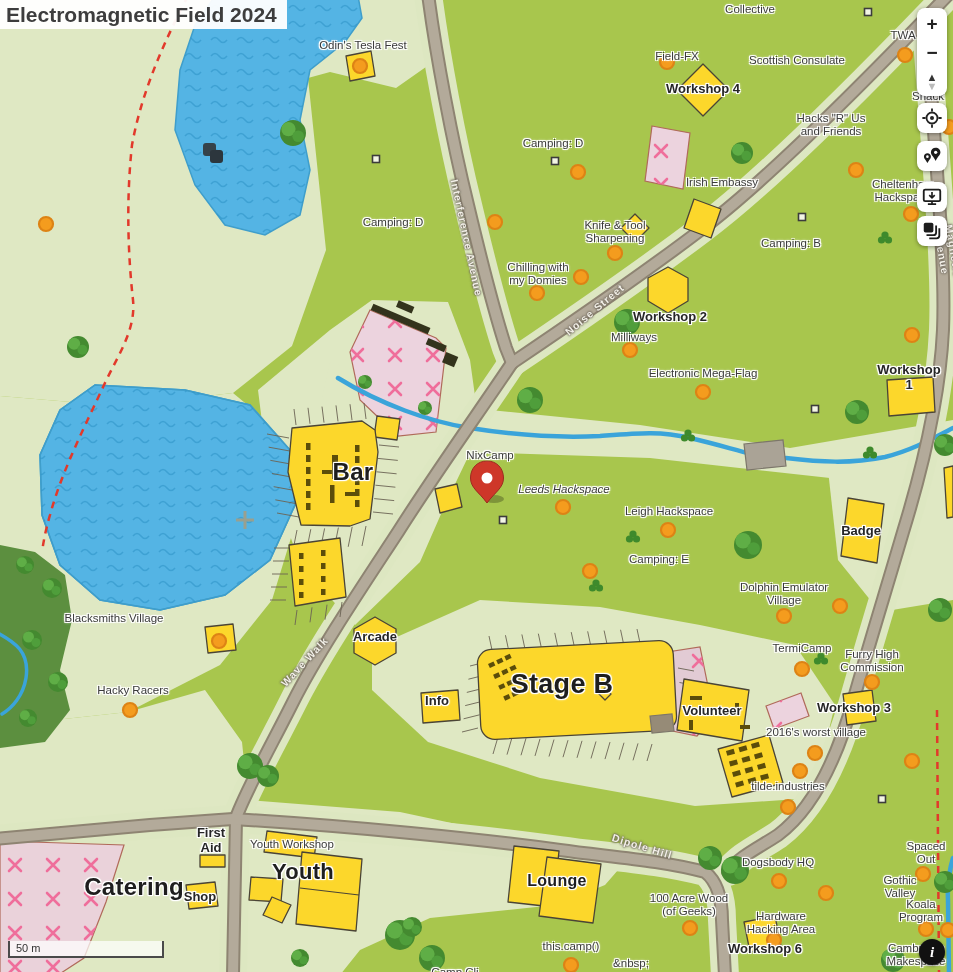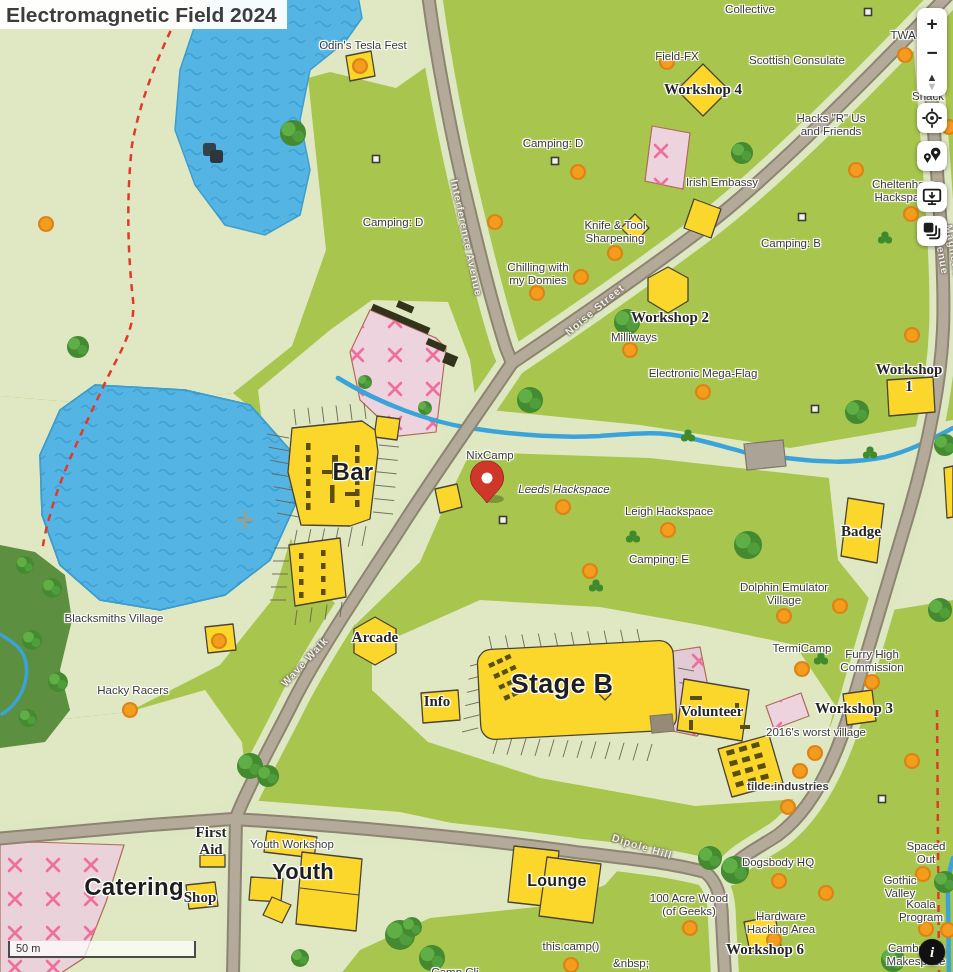--- a/index.html
+++ b/index.html
@@ -3,21 +3,21 @@
 <meta charset="utf-8">
 <style>
   html,body{margin:0;padding:0;background:#888;}
   #stage{position:relative;width:953px;height:972px;overflow:hidden;background:#a8c64d;
          font-family:"Liberation Sans",sans-serif;}
   #basemap{position:absolute;left:0;top:0;z-index:1;}
   #labels-layer{position:absolute;left:0;top:0;width:953px;height:972px;z-index:5;pointer-events:none;}
   .mlb{position:absolute;white-space:pre-line;text-align:center;line-height:1.12;
        color:#3a3a3a;font-size:11.5px;
        text-shadow:-1px -1px 0 #fff,1px -1px 0 #fff,-1px 1px 0 #fff,1px 1px 0 #fff,0 0 3px #fff,0 0 3px #fff;}
-  .mlb.b{font-weight:bold;color:#262626;font-size:15px;font-family:Liberation Serif, serif;}
+  .mlb.b{font-weight:bold;color:#262626;font-size:13px;}
   .mlb.big{font-weight:bold;color:#1e1e1e;letter-spacing:.3px;}
   .mlb.street{color:#f3f0e8;font-size:10.5px;letter-spacing:1px;font-weight:bold;
        text-shadow:0 0 2px #6e675c,0 0 2px #6e675c,0 0 3px #6e675c;}
   
   #title-card{position:absolute;left:0;top:0;z-index:9;}
   #title-card .t1{display:inline-block;background:rgba(255,255,255,.95);padding:3px 10px 2px 6px;
        font-size:21px;font-weight:bold;color:#3d3d3d;}
   #title-card .t2{display:block;}
   #title-card .t2 span{display:inline-block;background:rgba(255,255,255,.95);padding:1px 8px 4px 6px;
        font-size:10.5px;color:#454545;}
@@ -33,21 +33,21 @@
   #zoom-pill .cmp .dn{color:#bbb;font-size:11px;}
   #btn-locate{top:95px;height:30px;}
   #btn-pins{top:133px;height:30px;}
   #btn-export{top:174px;height:30px;}
   #btn-layers{top:208px;height:30px;}
   #btn-info{position:absolute;left:919px;top:939px;width:26px;height:26px;border-radius:50%;
        background:#111;color:#fff;z-index:10;display:flex;align-items:center;justify-content:center;
        font-family:"Liberation Serif",serif;font-weight:bold;font-size:15px;font-style:italic;
        box-shadow:0 1px 3px rgba(0,0,0,.5);cursor:pointer;}
   
-  #scale-bar{position:absolute;left:8px;top:941px;width:188px;height:17px;z-index:9;
+  #scale-bar{position:absolute;left:8px;top:941px;width:156px;height:17px;z-index:9;
        background:rgba(255,255,255,.72);border:2px solid #4a4a4a;border-top:none;
        font-size:11px;color:#333;padding:1px 0 0 6px;box-sizing:border-box;}
 </style>
 </head>
 <body>
 
 <div id="stage">
 
 <svg id="basemap" width="953" height="972" viewBox="0 0 953 972">
   <defs>
@@ -557,21 +557,21 @@
       <div class="mlb " style="left: 669px; top: 511px; transform: translate(-50%, -50%);">Leigh Hackspace</div>
       <div class="mlb " style="left: 659px; top: 559px; transform: translate(-50%, -50%);">Camping: E</div>
       <div class="mlb " style="left: 784px; top: 594px; transform: translate(-50%, -50%);">Dolphin Emulator
 Village</div>
       <div class="mlb " style="left: 802px; top: 648px; transform: translate(-50%, -50%);">TermiCamp</div>
       <div class="mlb " style="left: 872px; top: 661px; transform: translate(-50%, -50%);">Furry High
 Commission</div>
       <div class="mlb " style="left: 114px; top: 618px; transform: translate(-50%, -50%);">Blacksmiths Village</div>
       <div class="mlb " style="left: 133px; top: 690px; transform: translate(-50%, -50%);">Hacky Racers</div>
       <div class="mlb " style="left: 816px; top: 732px; transform: translate(-50%, -50%);">2016's worst village</div>
-      <div class="mlb " style="left: 788px; top: 786px; transform: translate(-50%, -50%); font-weight: bold;">tilde.industries</div>
+      <div class="mlb " style="left: 788px; top: 786px; transform: translate(-50%, -50%);">tilde.industries</div>
       <div class="mlb " style="left: 778px; top: 862px; transform: translate(-50%, -50%);">Dogsbody HQ</div>
       <div class="mlb " style="left: 926px; top: 853px; transform: translate(-50%, -50%);">Spaced Out</div>
       <div class="mlb " style="left: 900px; top: 887px; transform: translate(-50%, -50%);">Gothic Valley</div>
       <div class="mlb " style="left: 921px; top: 911px; transform: translate(-50%, -50%);">Koala Program</div>
       <div class="mlb " style="left: 689px; top: 905px; transform: translate(-50%, -50%);">100 Acre Wood
 (of Geeks)</div>
       <div class="mlb " style="left: 781px; top: 923px; transform: translate(-50%, -50%);">Hardware
 Hacking Area</div>
       <div class="mlb " style="left: 571px; top: 946px; transform: translate(-50%, -50%);">this.camp()</div>
       <div class="mlb " style="left: 631px; top: 963px; transform: translate(-50%, -50%);">&amp;nbsp;</div>

